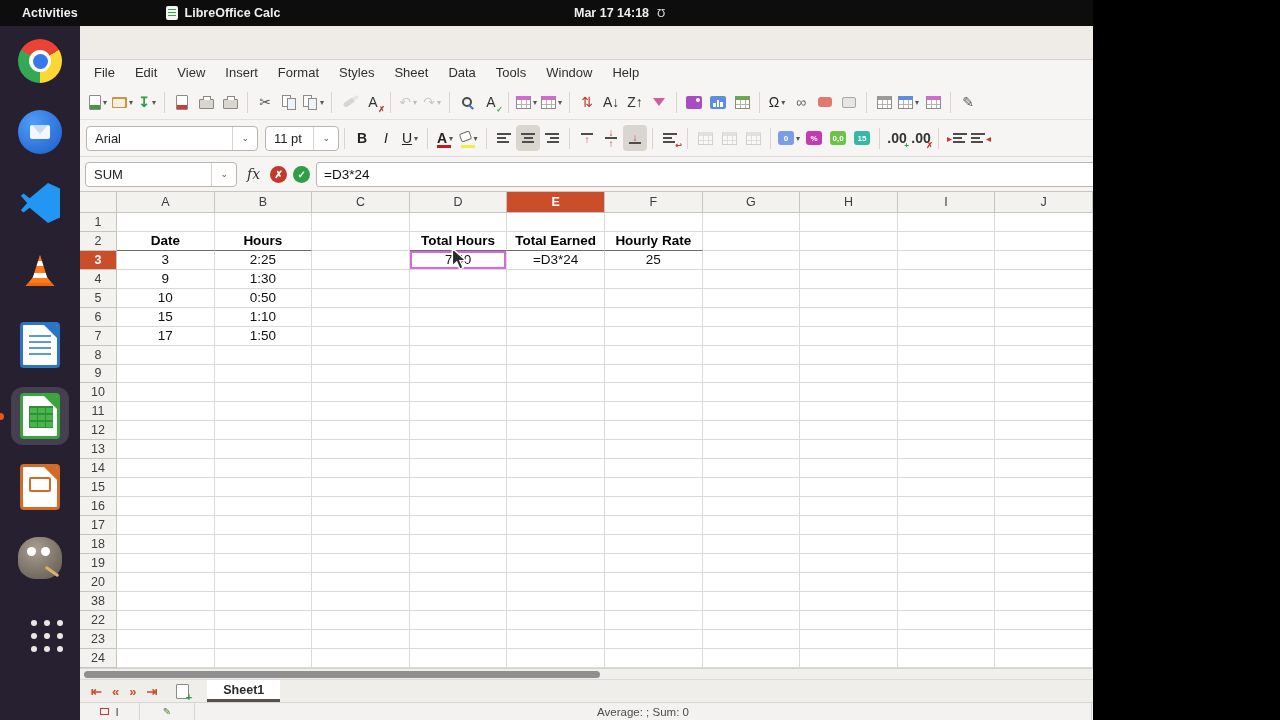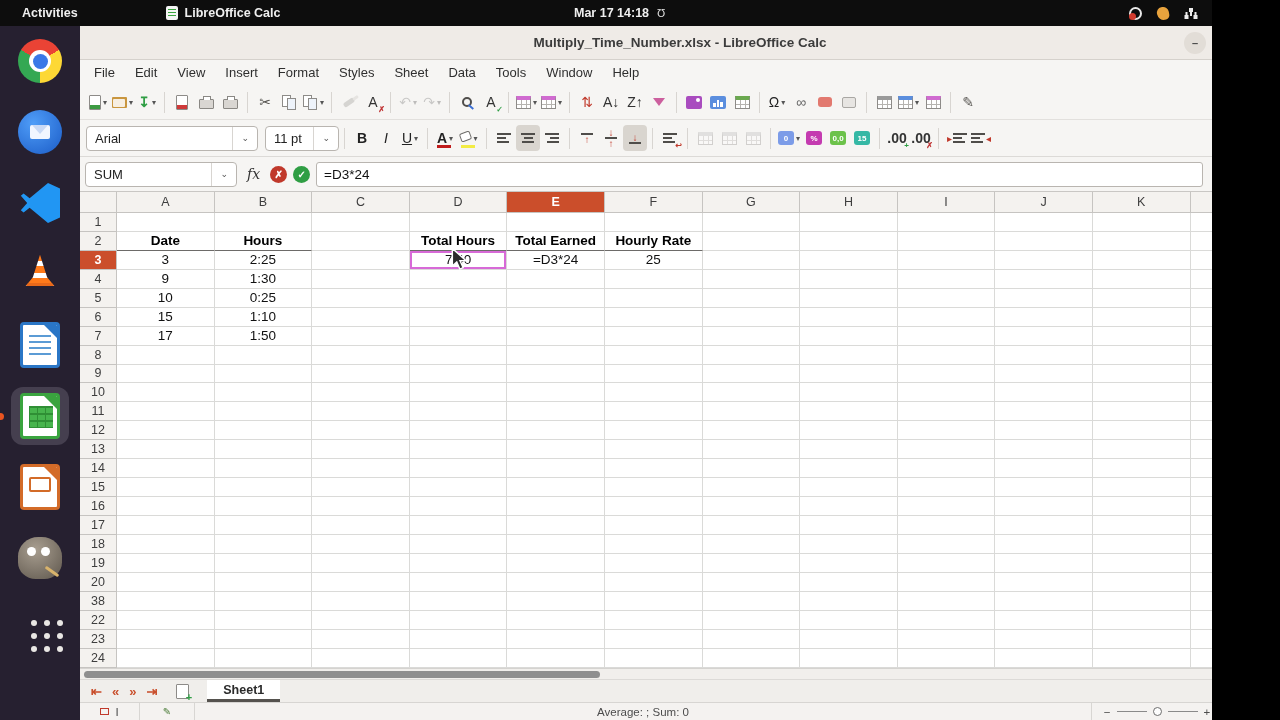--- a/index.html
+++ b/index.html
@@ -1,18 +1,18 @@
 <!DOCTYPE html>
 <html><head>
 <meta charset="utf-8">
 <style>
   *{margin:0;padding:0;box-sizing:border-box}
   html,body{width:1280px;height:720px;overflow:hidden}
   body{font-family:"Liberation Sans",sans-serif;background:#000}
-  .screen{position:relative;width:1212px;height:720px;overflow:hidden;background:#000}
+  .screen{position:relative;width:1093px;height:720px;overflow:hidden;background:#000}
 
   
   .topbar{position:absolute;left:0;top:0;width:1280px;height:26px;background:#0d0d0d;color:#efefef;
     display:flex;align-items:center;font-size:12.5px;font-weight:600}
   .tb-activities{padding:0 18px 0 22px;height:100%;display:flex;align-items:center}
   .tb-app{display:flex;align-items:center;gap:7px;margin-left:70px}
   .tb-appicon{width:12px;height:14px;background:#f4f4f4;border-radius:2px;position:relative}
   .tb-appicon:before{content:"";position:absolute;left:2px;top:3px;width:8px;height:8px;
     background:repeating-linear-gradient(#3aa43f 0 1.5px,transparent 1.5px 3px)}
   .tb-clock{position:absolute;left:574px;display:flex;align-items:center;gap:8px}
@@ -261,21 +261,20 @@
         <span class="ic-gimp"></span>
       </div>
       <div class="dtile">
         <span class="ic-grid9"></span>
       </div>
     </div>
 
   <div class="win">
 
     <div class="titlebar">
-      <span>Multiply_Time_Number.xlsx - LibreOffice Calc</span>
       <div class="winctl">
         <div class="wbtn">–</div>
         <div class="wbtn">
             <span class="sq"></span>
           </div>
         <div class="wbtn">✕</div>
       </div>
     </div>
 
     <div class="menubar">
@@ -598,21 +597,21 @@
         <div class="cell"></div>
         <div class="cell"></div>
         <div class="cell"></div>
         <div class="cell"></div>
         <div class="cell"></div>
         <div class="cell"></div>
         <div class="cell"></div>
         <div class="cell"></div>
         <div class="h">5</div>
         <div class="cell">10</div>
-        <div class="cell">0:25</div>
+        <div class="cell">0:50</div>
         <div class="cell"></div>
         <div class="cell"></div>
         <div class="cell"></div>
         <div class="cell"></div>
         <div class="cell"></div>
         <div class="cell"></div>
         <div class="cell"></div>
         <div class="cell"></div>
         <div class="cell"></div>
         <div class="cell"></div>

